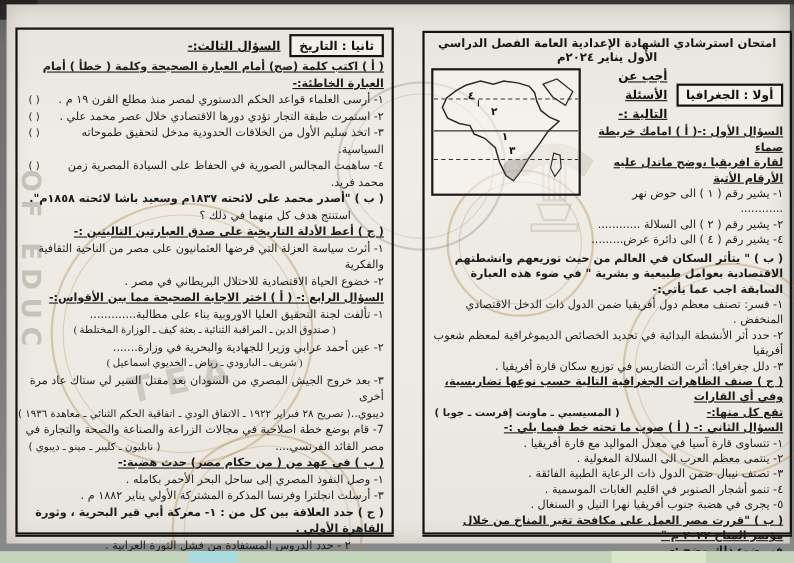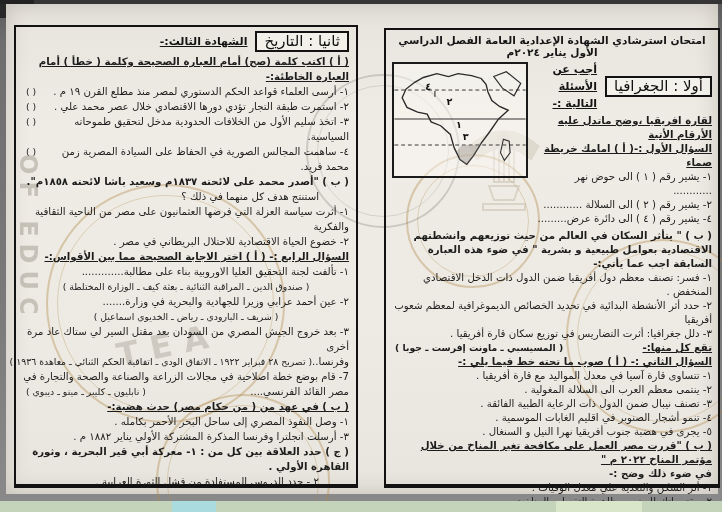--- a/index.html
+++ b/index.html
@@ -15,31 +15,31 @@
     background:linear-gradient(180deg,#e7e4dd 0%,#efece5 25%,#edeae3 70%,#e8e5de 100%);
     box-shadow:inset 0 0 22px rgba(90,85,75,.25);
     direction:rtl;
   }
   
   .exam-box{position:absolute;border:2.5px solid #121212;box-sizing:border-box;}
   .box-history{left:8px;top:21px;width:344px;height:461px;padding:4px 7px;box-shadow:0 2px 0 #121212;}
   .box-geo{left:378px;top:24px;width:336px;height:458px;padding:2px 6px;box-shadow:0 2px 0 #121212;}
   .exam-title{font-size:10.6px;font-weight:bold;text-align:center;color:#151515;margin:2px 0 3px;}
   .header-row{display:flex;gap:8px;align-items:center;margin-bottom:2px;}
-  .section-tag{border:2px solid #121212;padding:0 7px;font-weight:normal;font-size:15px;color:#111;
+  .section-tag{border:2px solid #121212;padding:0 7px;font-weight:bold;font-size:11px;color:#111;
     background:rgba(250,248,242,.55);white-space:nowrap;line-height:17px;}
   .lead{font-weight:bold;font-size:11px;color:#141414;line-height:17px;}
   .lead.u{text-decoration:underline;}
   
   .line{display:flex;justify-content:space-between;align-items:baseline;color:#1c1c1c;}
   .box-geo .line{font-size:10.2px;line-height:14px;}
   .box-history .line{font-size:10.2px;line-height:15px;}
   .line.b{font-weight:bold;}
   .line.u > span:first-child{text-decoration:underline;}
-  .line.center{justify-content:center;}
+  .line.center{justify-content:center;font-family:Liberation Serif, serif;}
   .line.small{font-size:9.3px;}
   .line.indent > span:first-child{padding-right:30px;margin-left:48px;}
   .line .mark{font-size:9.3px;white-space:nowrap;padding-left:3px;flex:0 0 auto;}
   
   .geo-row{display:flex;gap:6px;}
   .geo-row .qcol{flex:1;min-width:0;}
   .map-box{flex:0 0 auto;border:2px solid #1a1a1a;background:rgba(252,251,247,.45);height:112px;margin-top:1px;}
   .geo-lines{margin-top:3px;}
   
   .stamp{position:absolute;border-radius:50%;pointer-events:none;}
@@ -80,21 +80,21 @@
       <line x1="43" y1="36" x2="43" y2="70" stroke-width="2"></line>
       <line x1="48" y1="36" x2="48" y2="70" stroke-width="2"></line>
       <path d="M28,74 h30 l-5,14 h-20 Z" fill="none" stroke-width="2"></path>
       <rect x="22" y="92" width="42" height="6" fill="none" stroke-width="2"></rect>
     </g>
   </svg>
 
   <div class="exam-box box-history">
     <div class="header-row">
       <div class="section-tag">ثانيا : التاريخ</div>
-      <div class="lead u">الشهادة الثالث:-</div>
+      <div class="lead u">السؤال الثالث:-</div>
     </div>
     <div>
         <div class="line b u">
           <span>( أ ) اكتب كلمة (صح) أمام العبارة الصحيحة وكلمة ( خطأ ) أمام العبارة الخاطئة:-</span>
         </div>
         <div class="line">
           <span>١- أرسى العلماء قواعد الحكم الدستوري لمصر منذ مطلع القرن ١٩ م .</span>
           <span class="mark">(      )</span>
         </div>
         <div class="line">
@@ -108,20 +108,23 @@
         <div class="line">
           <span>٤- ساهمت المجالس الصورية في الحفاظ على السيادة المصرية زمن محمد فريد.</span>
           <span class="mark">(      )</span>
         </div>
         <div class="line b">
           <span>( ب ) "أصدر محمد على لائحته ١٨٣٧م وسعيد باشا لائحته ١٨٥٨م".</span>
         </div>
         <div class="line indent">
           <span>استنتج هدف كل منهما في ذلك ؟</span>
         </div>
+        <div class="line b u">
+          <span>( ج ) أعط الأدلة التاريخية على صدق العبارتين التاليتين :-</span>
+        </div>
         <div class="line">
           <span>١- أثرت سياسة العزلة التي فرضها العثمانيون على مصر من الناحية الثقافية والفكرية</span>
         </div>
         <div class="line">
           <span>٢- خضوع الحياة الاقتصادية للاحتلال البريطاني في مصر .</span>
         </div>
         <div class="line b u">
           <span>السؤال الرابع :- ( أ ) اختر الاجابة الصحيحة مما بين الأقواس:-</span>
         </div>
         <div class="line">
@@ -133,21 +136,21 @@
         <div class="line">
           <span>٢- عين أحمد عرابي وزيرا للجهادية والبحرية في وزارة.......</span>
         </div>
         <div class="line center small">
           <span>( شريف ـ البارودي ـ رياض ـ الخديوي اسماعيل )</span>
         </div>
         <div class="line">
           <span>٣- بعد خروج الجيش المصري من السودان بعد مقتل السير لي ستاك عاد مرة أخرى</span>
         </div>
         <div class="line">
-          <span>وفرنسا..</span>
+          <span>ديبوي..</span>
           <span class="mark">( تصريح ٢٨ فبراير ١٩٢٢ ـ الاتفاق الودي ـ اتفاقية الحكم الثنائي ـ معاهدة ١٩٣٦ )</span>
         </div>
         <div class="line">
           <span>7- قام بوضع خطة اصلاحية في مجالات الزراعة والصناعة والصحة والتجارة في</span>
         </div>
         <div class="line">
           <span>مصر القائد الفرنسي....</span>
           <span class="mark">( نابليون ـ كليبر ـ مينو ـ ديبوي )</span>
         </div>
         <div class="line b u">
@@ -171,24 +174,24 @@
   <div class="exam-box box-geo">
     <div class="exam-title">امتحان استرشادي الشهادة الإعدادية العامة الفصل الدراسي الأول يناير ٢٠٢٤م</div>
     <div class="geo-row">
       <div class="qcol">
         <div class="header-row">
           <div class="section-tag">أولا : الجغرافيا</div>
           <div class="lead u">أجب عن الأسئلة التالية :-</div>
         </div>
         <div>
             <div class="line b u">
+              <span>السؤال الأول :-( أ ) امامك خريطة صماء</span>
+            </div>
+            <div class="line b u">
               <span>لقارة افريقيا ،وضح ماتدل عليه الأرقام الأتية</span>
-            </div>
-            <div class="line b u">
-              <span>السؤال الأول :-( أ ) امامك خريطة صماء</span>
             </div>
             <div class="line">
               <span>١- يشير رقم ( ١ ) الى حوض نهر ............</span>
             </div>
             <div class="line">
               <span>٢- يشير رقم ( ٢ ) الى السلالة ............</span>
             </div>
             <div class="line">
               <span>٤- يشير رقم ( ٤ ) الى دائرة عرض.........</span>
             </div>
@@ -224,20 +227,23 @@
         <div class="line">
           <span>١- فسر: تصنف معظم دول أفريقيا ضمن الدول ذات الدخل الاقتصادي المنخفض .</span>
         </div>
         <div class="line">
           <span>٢- حدد أثر الأنشطة البدائية في تحديد الخصائص الديموغرافية لمعظم شعوب أفريقيا</span>
         </div>
         <div class="line">
           <span>٣- دلل جغرافيا: أثرت التضاريس في توزيع سكان قارة أفريقيا .</span>
         </div>
         <div class="line b u">
+          <span>( ج ) صنف الظاهرات الجغرافية التالية حسب نوعها تضاريسية، وفي أي القارات</span>
+        </div>
+        <div class="line b u">
           <span>تقع كل منها:-</span>
           <span class="mark">( المسيسبي ـ ماونت إفرست ـ جوبا )</span>
         </div>
         <div class="line b u">
           <span>السؤال الثاني :- ( أ ) صوب ما تحته خط فيما يلي :-</span>
         </div>
         <div class="line">
           <span>١- تتساوى قارة آسيا في معدل المواليد مع قارة أفريقيا .</span>
         </div>
         <div class="line">

